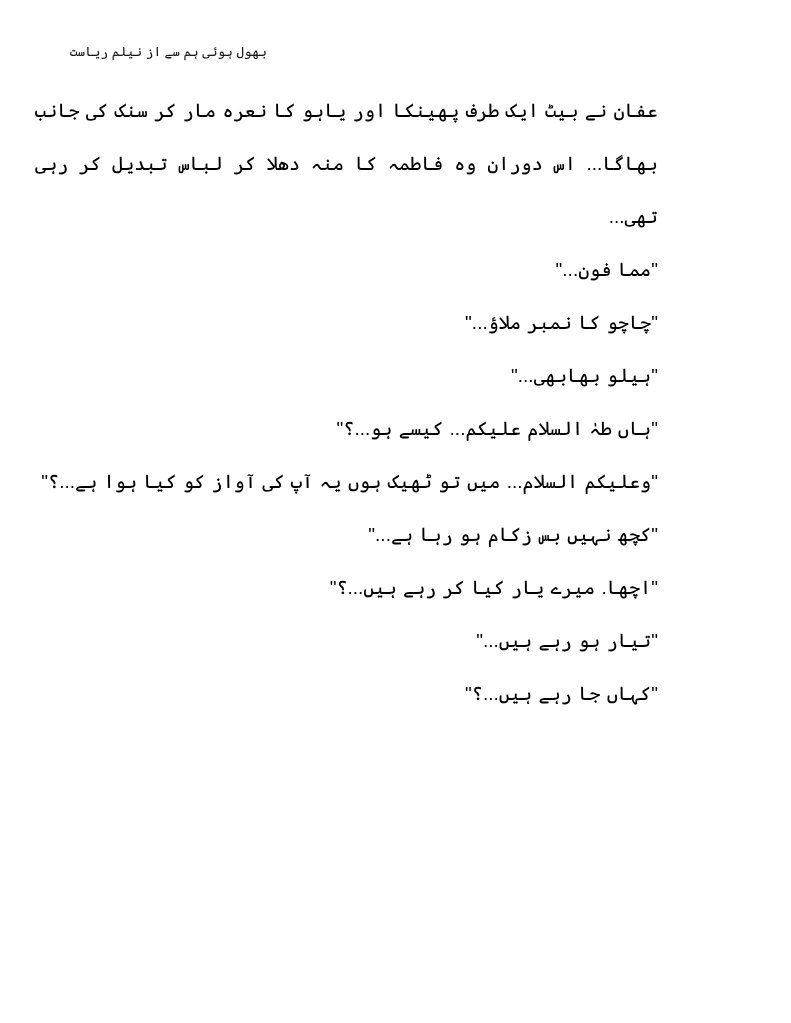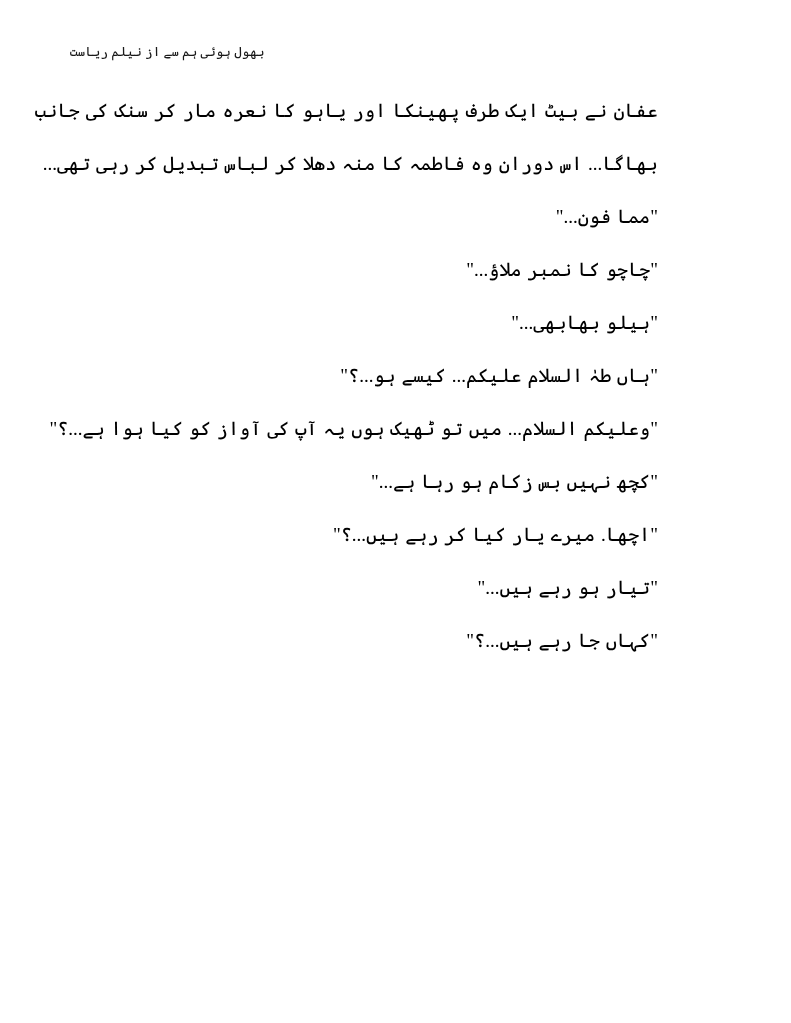--- a/index.html
+++ b/index.html
@@ -6,21 +6,21 @@
     margin: 0;
     padding: 0;
     background: #ffffff;
   }
   .page {
     position: relative;
     width: 684px;
     height: 1023px;
     background: #ffffff;
     overflow: hidden;
-    font-family: Liberation Serif, serif;
+    font-family: Liberation Sans, sans-serif;
     color: #000000;
   }
   .page-header {
     position: absolute;
     top: 42px;
     left: 70px;
     direction: rtl;
     unicode-bidi: isolate;
     font-size: 13px;
     line-height: 20px;

